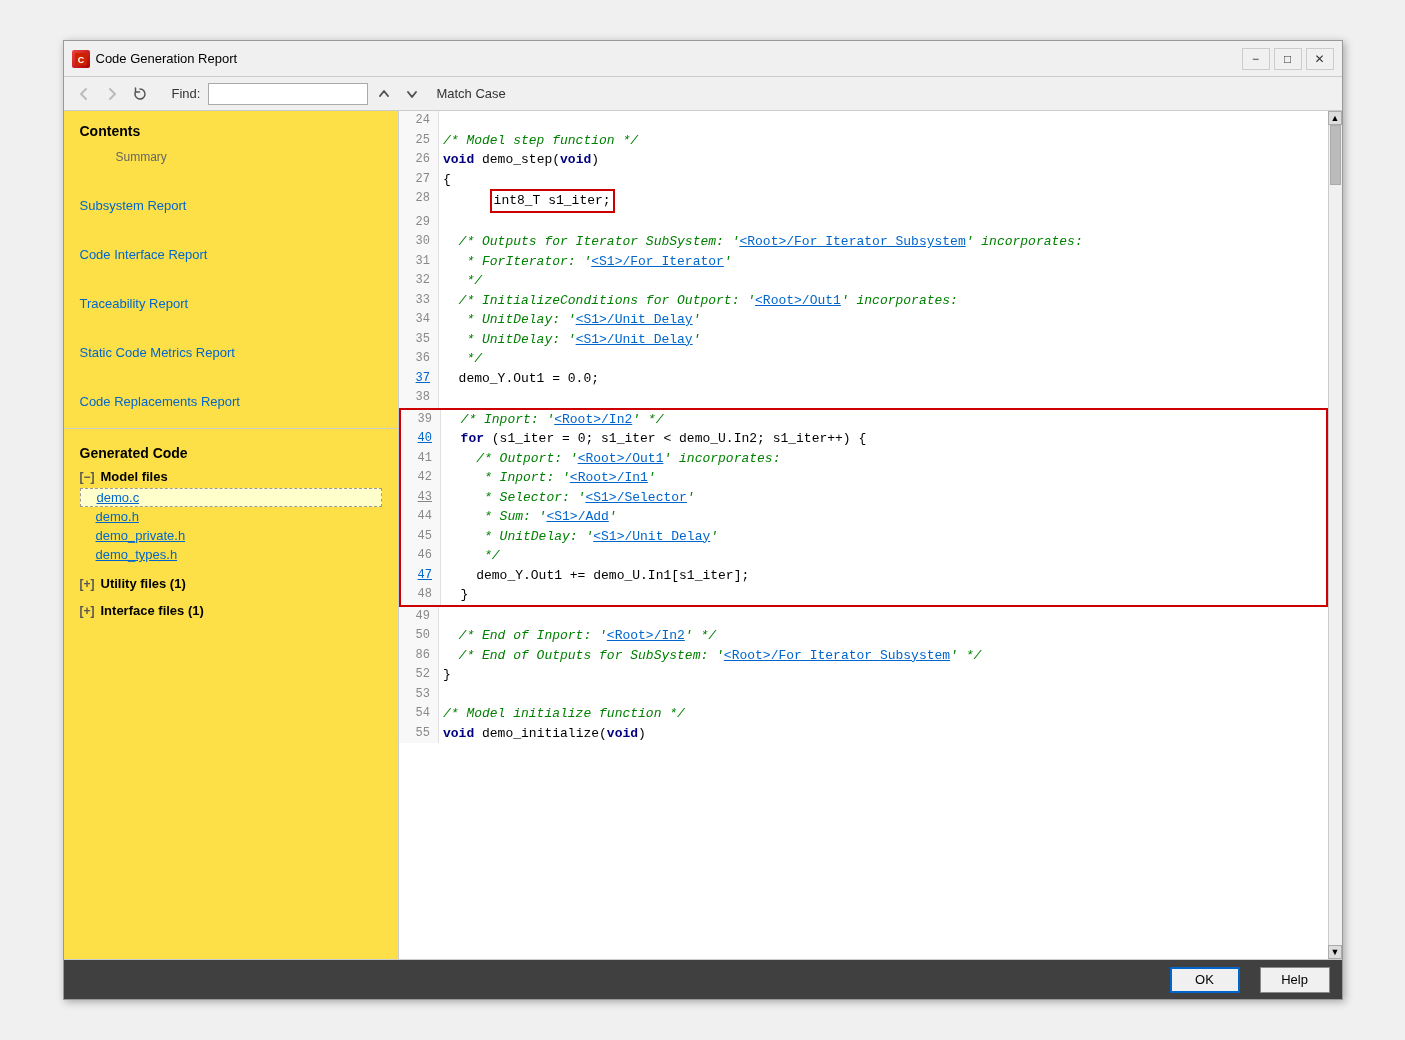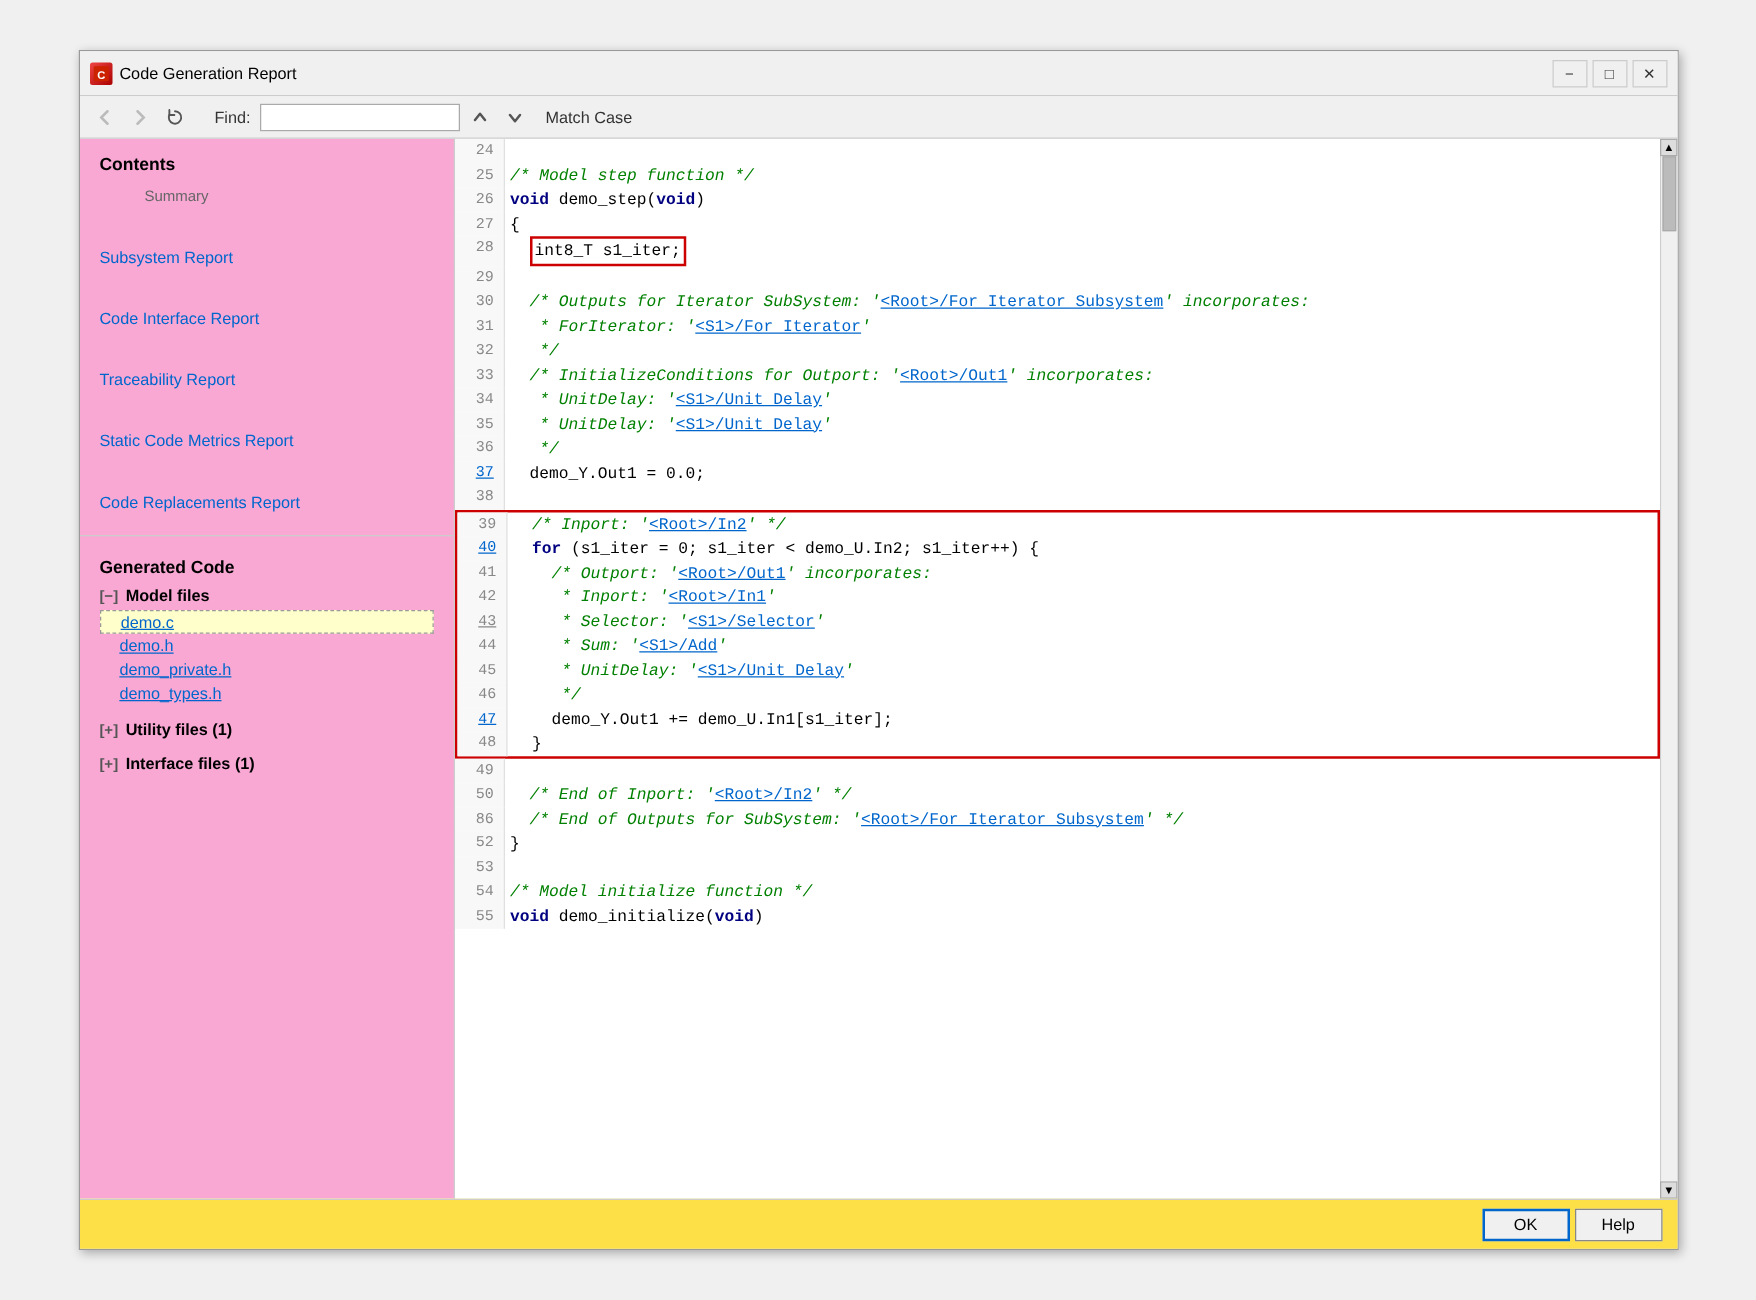--- a/index.html
+++ b/index.html
@@ -114,23 +114,23 @@
 
     
     .main-content {
       display: flex;
       flex: 1;
       overflow: hidden;
     }
 
     
     .sidebar {
-      width: 300px;
+      width: 335px;
       border-right: 1px solid #ccc;
-      background: #f9a8d4;
+      background: #fde047;
       display: flex;
       flex-direction: column;
       overflow-y: auto;
       flex-shrink: 0;
     }
     .sidebar-section {
       padding: 12px 16px 8px 16px;
     }
     .sidebar-heading {
       font-size: 14px;
@@ -249,47 +249,48 @@
     .nm { color: #000; }
 
     
     .code-content::-webkit-scrollbar { width: 12px; }
     .code-content::-webkit-scrollbar-track { background: #f0f0f0; }
     .code-content::-webkit-scrollbar-thumb { background: #bbb; border: 2px solid #f0f0f0; }
 
     
     .bottom-bar {
       border-top: 1px solid #ccc;
-      background: #fde047;
+      background: #404040;
       display: flex;
       align-items: center;
       justify-content: flex-end;
       padding: 6px 12px;
       height: 40px;
-      gap: 4px;
+      gap: 20px;
     }
     .bottom-btn {
       width: 70px;
       height: 26px;
       background: #f0f0f0;
       border: 1px solid #888;
       cursor: pointer;
       font-size: 13px;
       display: flex;
       align-items: center;
       justify-content: center;
     }
     .bottom-btn.ok-btn {
       border: 2px solid #0066cc;
     }
 
     .inline-red-box {
       display: inline-block;
       border: 2px solid #cc0000;
       padding: 0 2px;
+      margin-left: 31px;
     }
 
     
     .vscroll {
       width: 14px;
       background: #f0f0f0;
       border-left: 1px solid #ccc;
       display: flex;
       flex-direction: column;
       align-items: center;

